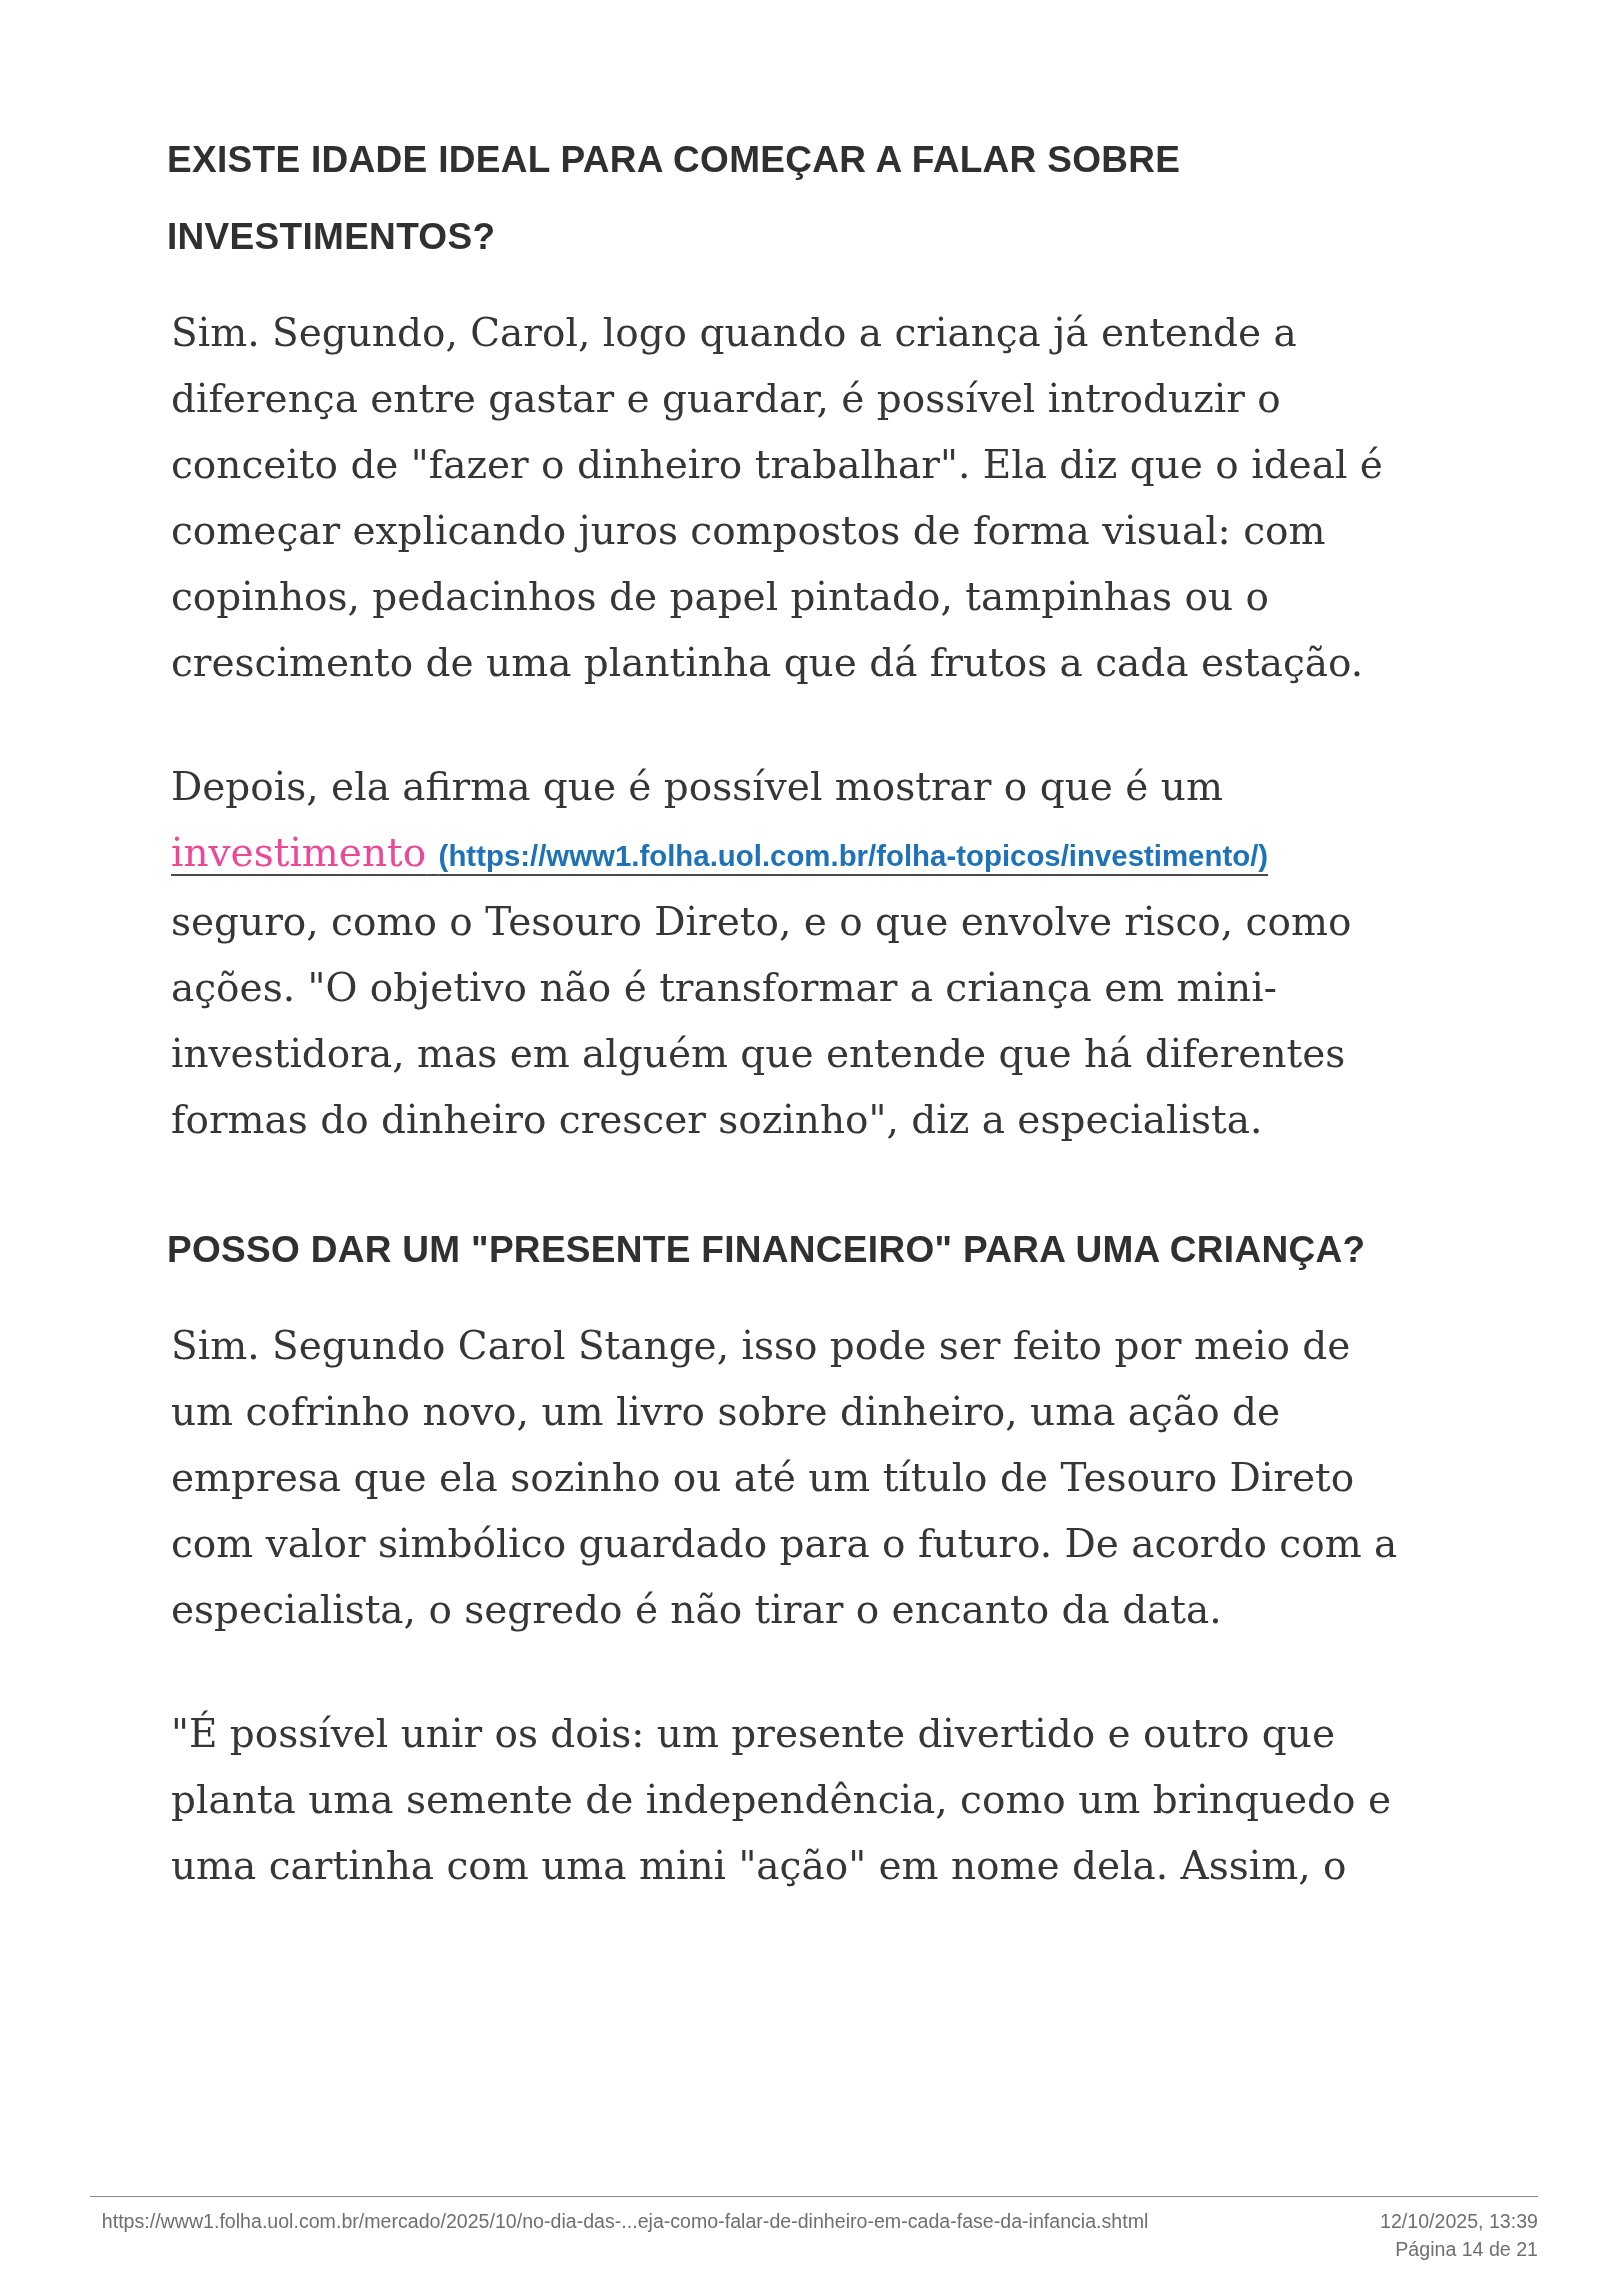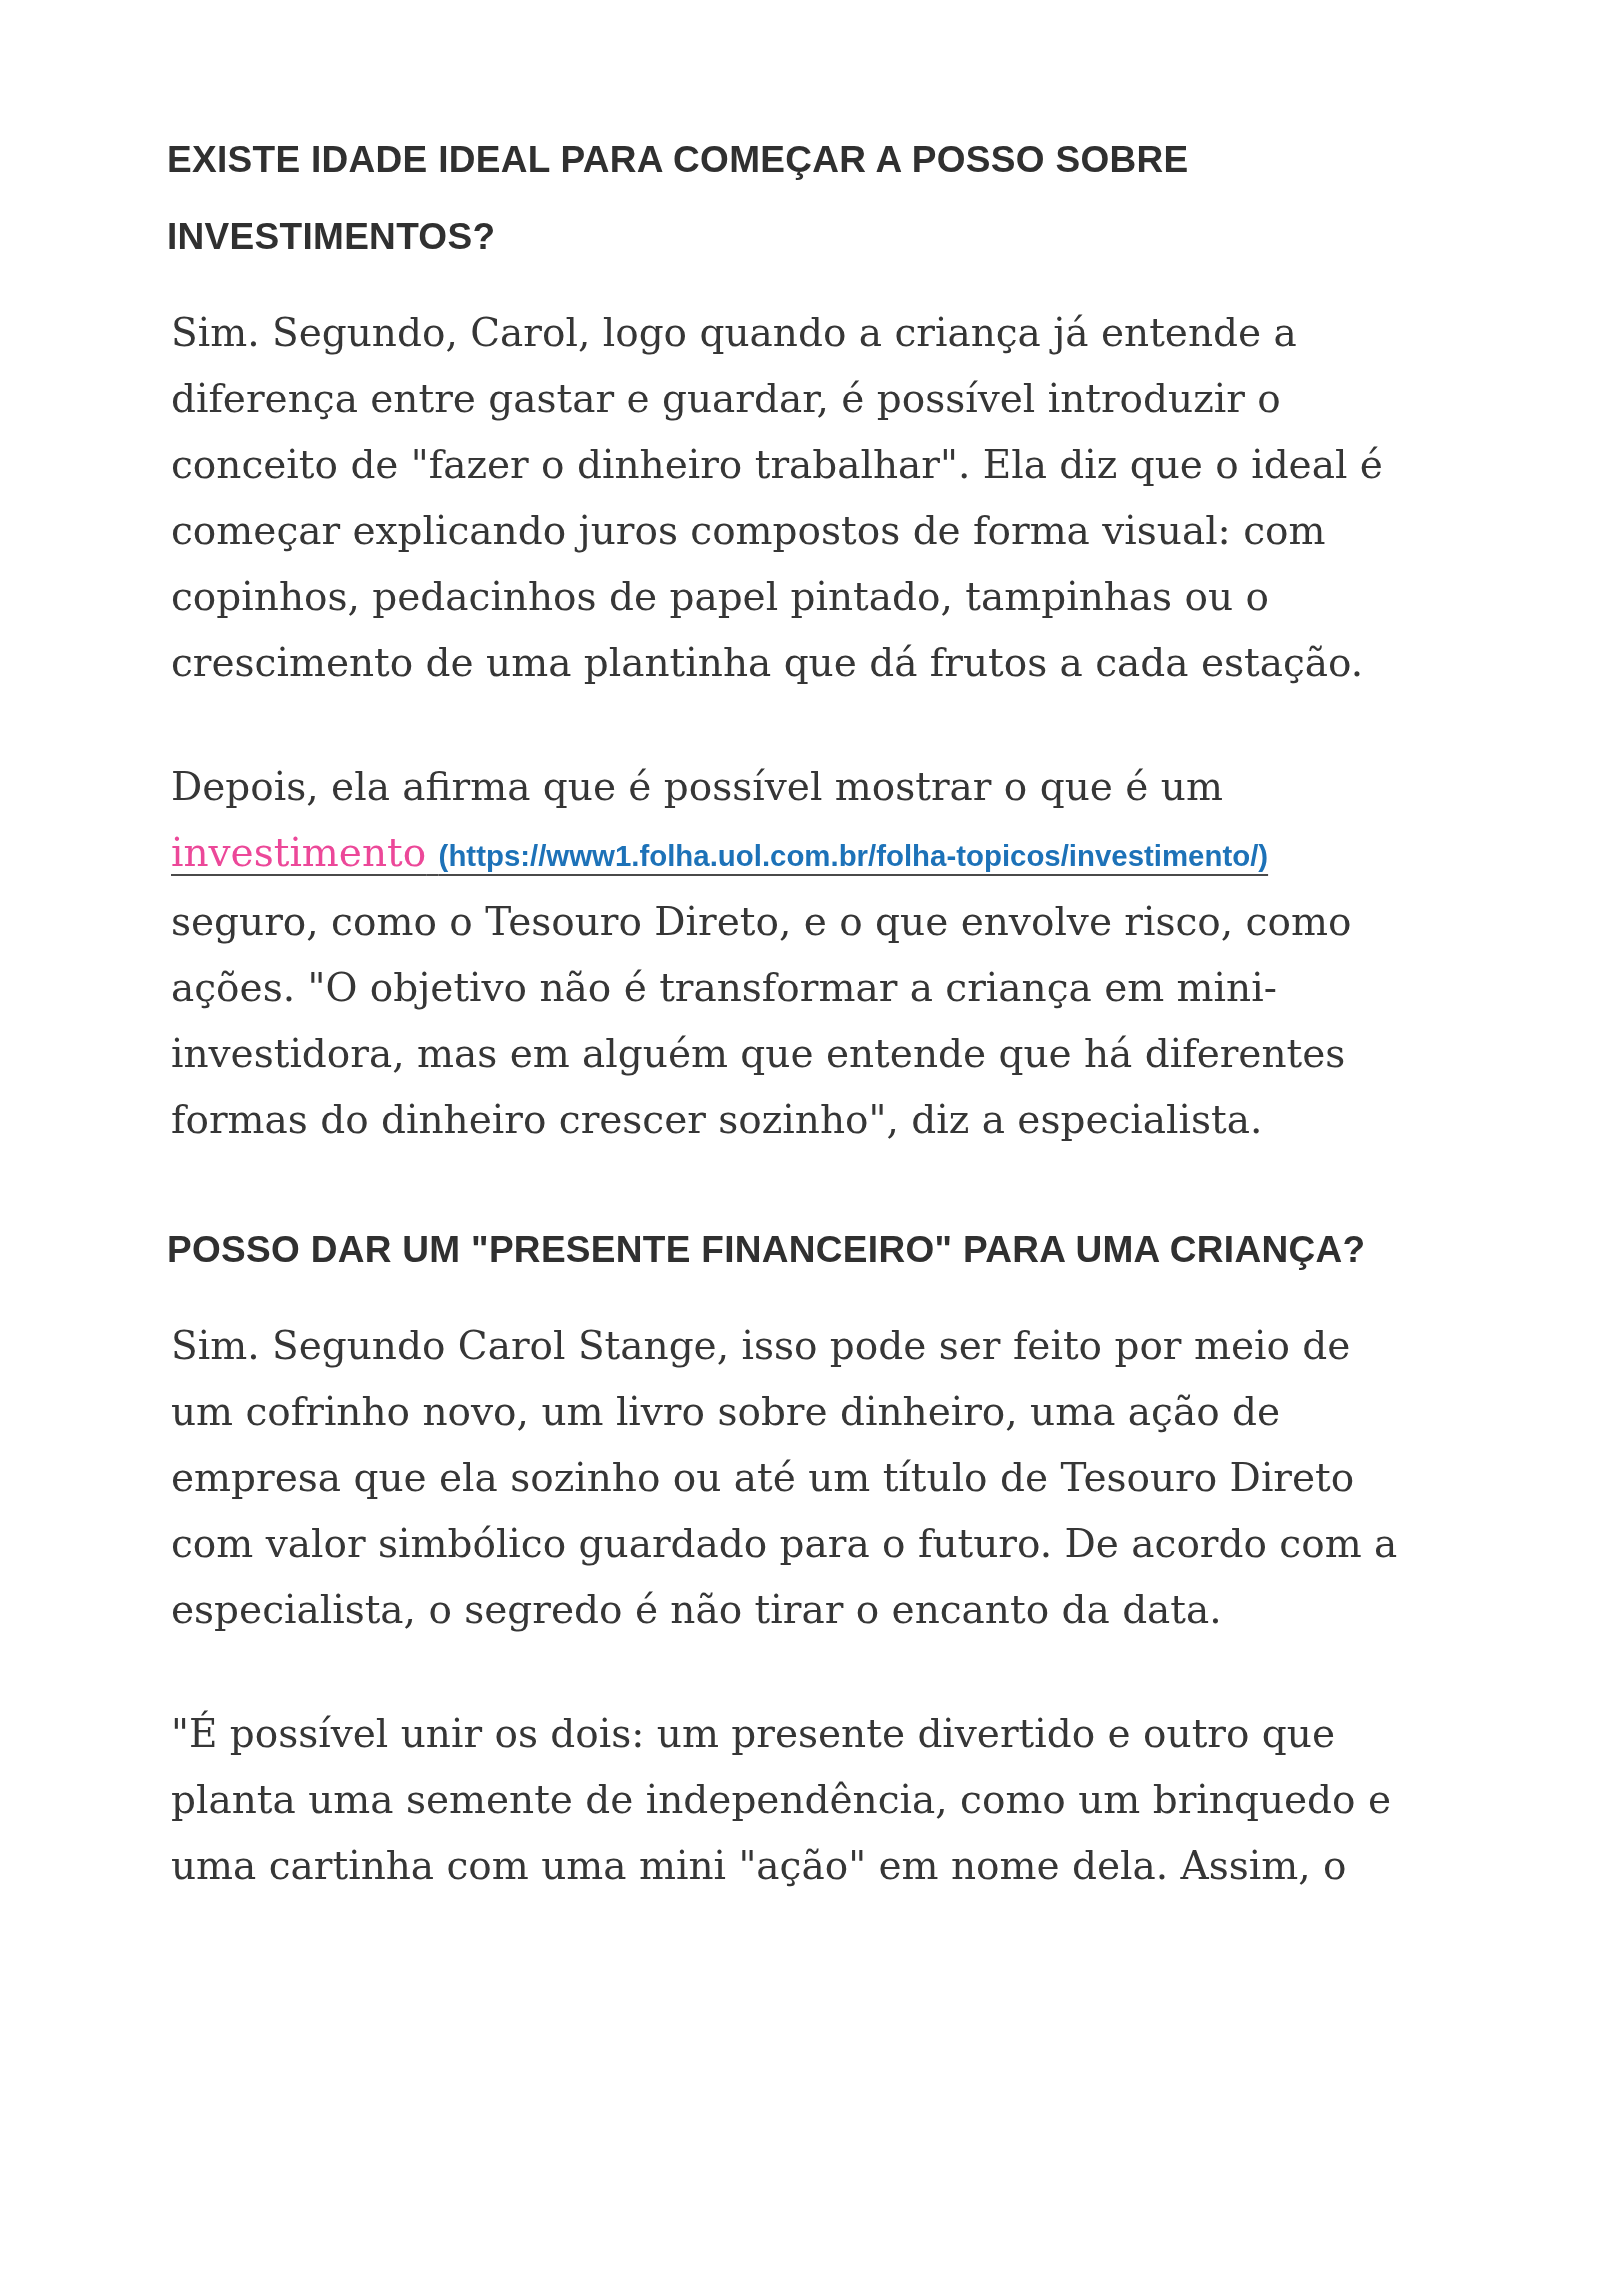--- a/index.html
+++ b/index.html
@@ -80,29 +80,37 @@
     margin-top: 5.2px;
   }
 </style>
 </head>
 <body>
 
 <div class="page">
 
   <main class="content">
 
-    <h2 class="section-heading">EXISTE IDADE IDEAL PARA COMEÇAR A POSSO SOBRE INVESTIMENTOS?</h2>
+    <h2 class="section-heading">EXISTE IDADE IDEAL PARA COMEÇAR A FALAR SOBRE INVESTIMENTOS?</h2>
 
     <p class="body-paragraph">Sim. Segundo, Carol, logo quando a criança já entende a diferença entre gastar e guardar, é possível introduzir o conceito de "fazer o dinheiro trabalhar". Ela diz que o ideal é começar explicando juros compostos de forma visual: com copinhos, pedacinhos de papel pintado, tampinhas ou o crescimento de uma plantinha que dá frutos a cada estação.</p>
 
     <p class="body-paragraph"><span>Depois, ela afirma que é possível mostrar o que é um </span><a class="inline-link"><span class="link-word">investimento</span> <span class="link-url">(https://www1.folha.uol.com.br/folha-topicos/investimento/)</span></a><span> seguro, como o Tesouro Direto, e o que envolve risco, como ações. "O objetivo não é transformar a criança em mini-investidora, mas em alguém que entende que há diferentes formas do dinheiro crescer sozinho", diz a especialista.</span></p>
 
     <h2 class="section-heading mt">POSSO DAR UM "PRESENTE FINANCEIRO" PARA UMA CRIANÇA?</h2>
 
     <p class="body-paragraph">Sim. Segundo Carol Stange, isso pode ser feito por meio de um cofrinho novo, um livro sobre dinheiro, uma ação de empresa que ela sozinho ou até um título de Tesouro Direto com valor simbólico guardado para o futuro. De acordo com a especialista, o segredo é não tirar o encanto da data.</p>
 
     <p class="body-paragraph">"É possível unir os dois: um presente divertido e outro que planta uma semente de independência, como um brinquedo e uma cartinha com uma mini "ação" em nome dela. Assim, o</p>
 
   </main>
 
+  <footer class="footer">
+    <div class="footer-line"></div>
+    <div class="footer-row">
+      <span class="footer-url">https://www1.folha.uol.com.br/mercado/2025/10/no-dia-das-...eja-como-falar-de-dinheiro-em-cada-fase-da-infancia.shtml</span>
+      <span class="footer-datetime">12/10/2025, 13:39</span>
+    </div>
+    <div class="footer-page">Página 14 de 21</div>
+  </footer>
 
 </div>
 
 
 </body></html>

